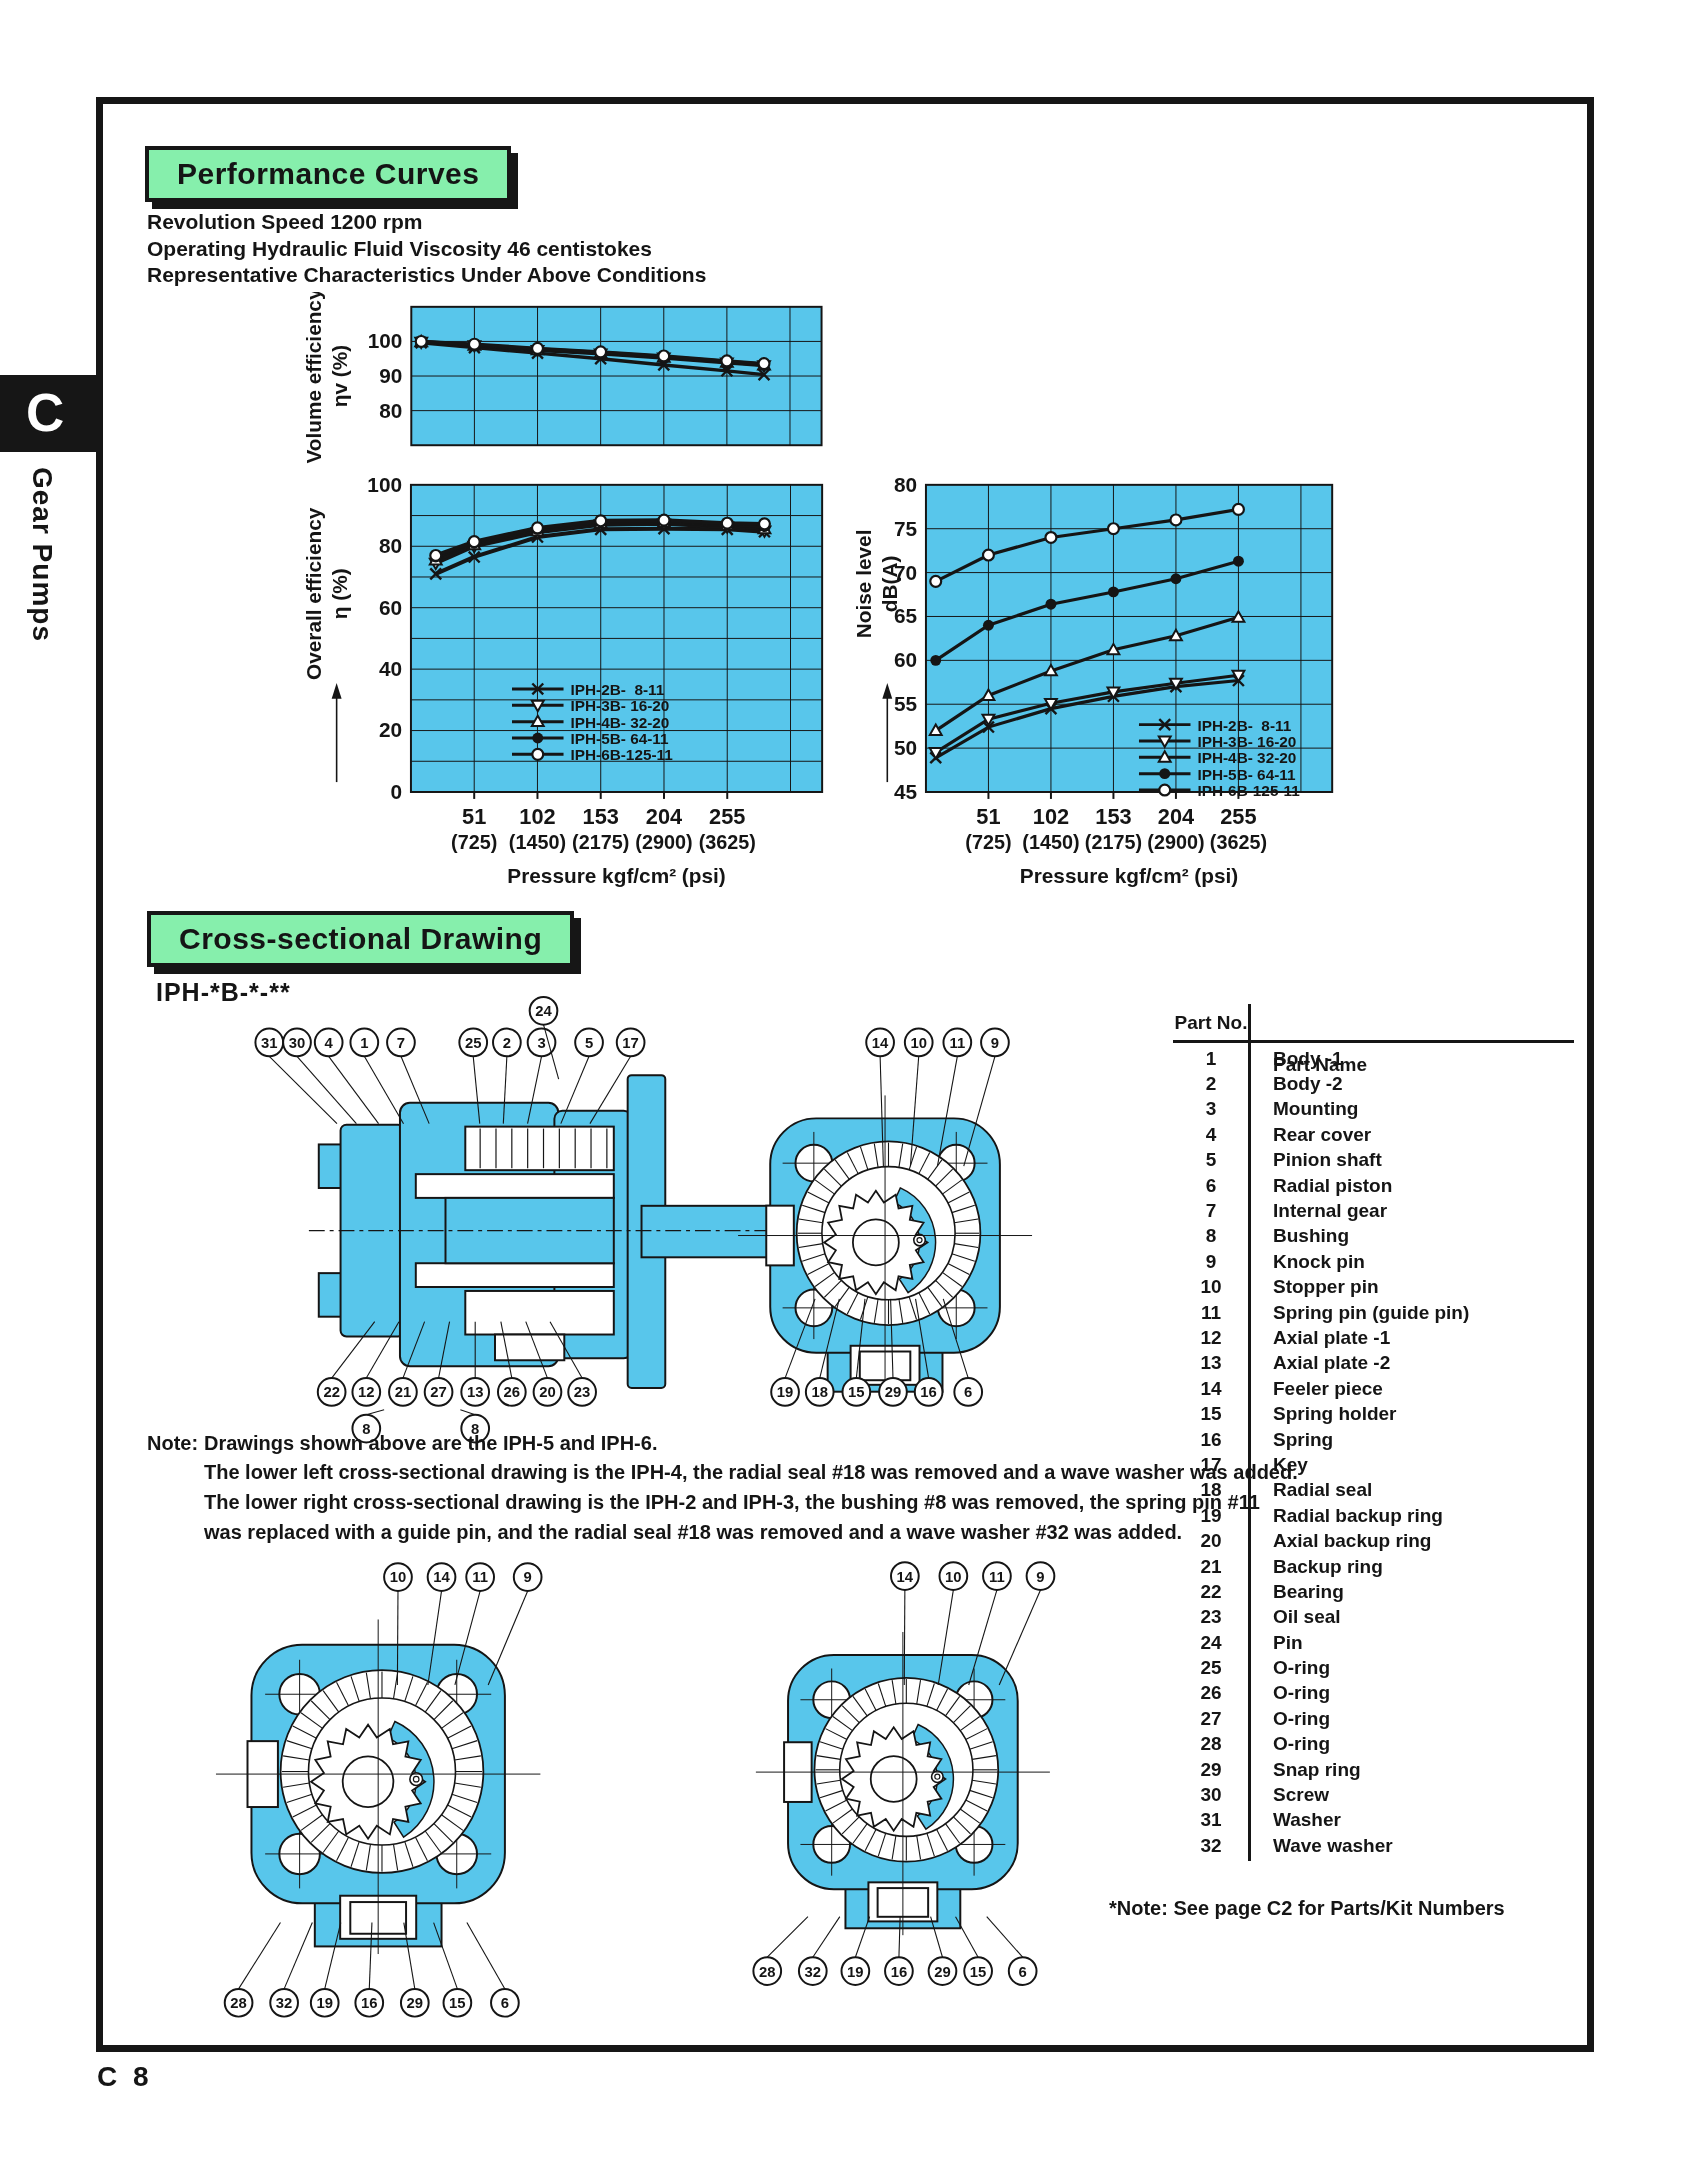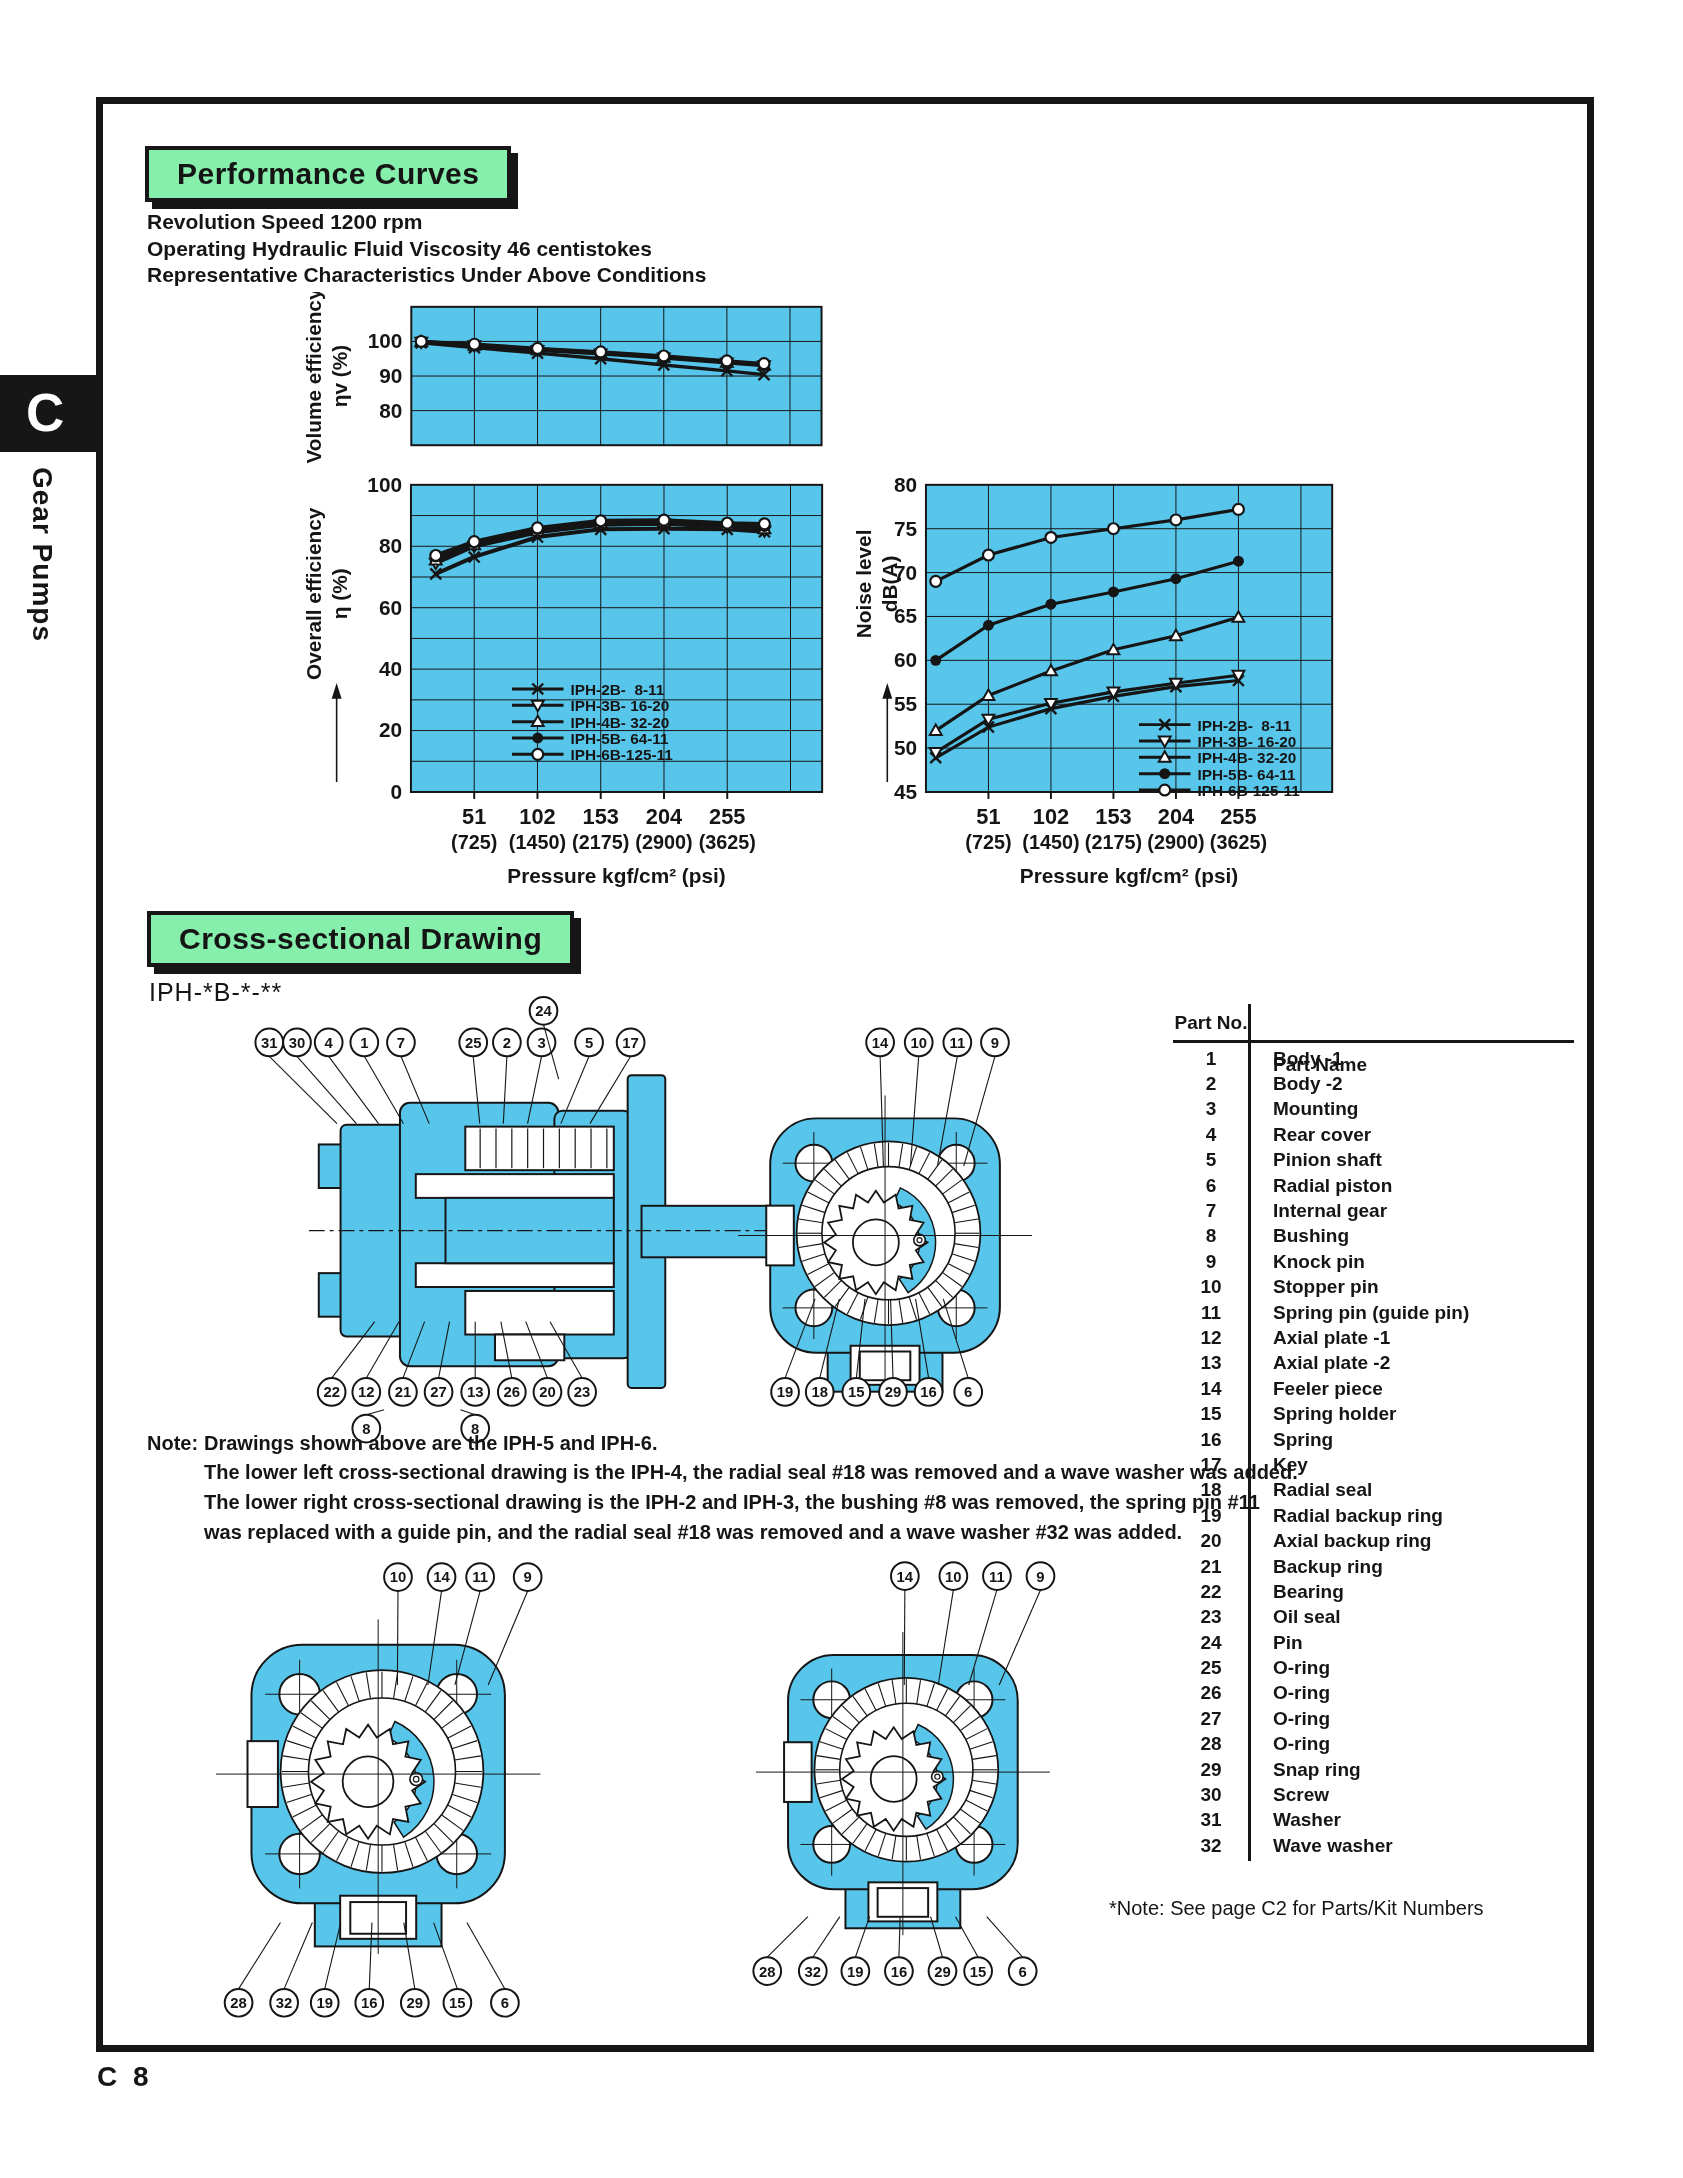--- a/index.html
+++ b/index.html
@@ -6,23 +6,23 @@
   .page{position:relative;width:1683px;height:2178px;background:#fff;overflow:hidden;
         font-family:"Liberation Sans", sans-serif;color:#151515;}
   .abs{position:absolute;}
   .frame{left:96px;top:97px;width:1498px;height:1955px;border:7px solid #161616;box-sizing:border-box;}
   .tab{left:0;top:375px;width:103px;height:77px;background:#161616;}
   .tab span{color:#fff;font-size:53px;font-weight:bold;line-height:75px;padding-left:26px;display:block;}
   .side-label{left:26px;top:467px;writing-mode:vertical-rl;font-size:28px;font-weight:600;letter-spacing:1px;}
   .titlebox{border:4px solid #161616;background:#86efac;box-shadow:7px 7px 0 #161616;
             font-size:30px;font-weight:bold;padding:7px 28px;letter-spacing:0.5px;}
   .cond{font-size:21px;font-weight:bold;line-height:1;}
-  .model{font-size:25px;font-weight:normal;letter-spacing:1px;}
+  .model{font-size:25px;font-weight:bold;letter-spacing:1px;margin-left:7px;}
   .notelbl,.noteln{font-size:20px;font-weight:600;line-height:1;}
-  .partsnote{font-size:20px;font-weight:normal;}
+  .partsnote{font-size:20px;font-weight:bold;}
   .pageno{font-size:28px;font-weight:bold;letter-spacing:4px;}
   .th{font-size:19px;font-weight:bold;}
   .rule{background:#161616;}
   .prow{display:flex;height:25.4px;align-items:center;}
   .prow .no{width:76px;text-align:center;font-size:19px;font-weight:600;}
   .prow .nm{padding-left:24px;font-size:19px;font-weight:700;}
   svg text{font-family:"Liberation Sans", sans-serif;fill:#151515;}
 </style>
 </head>
 <body>

